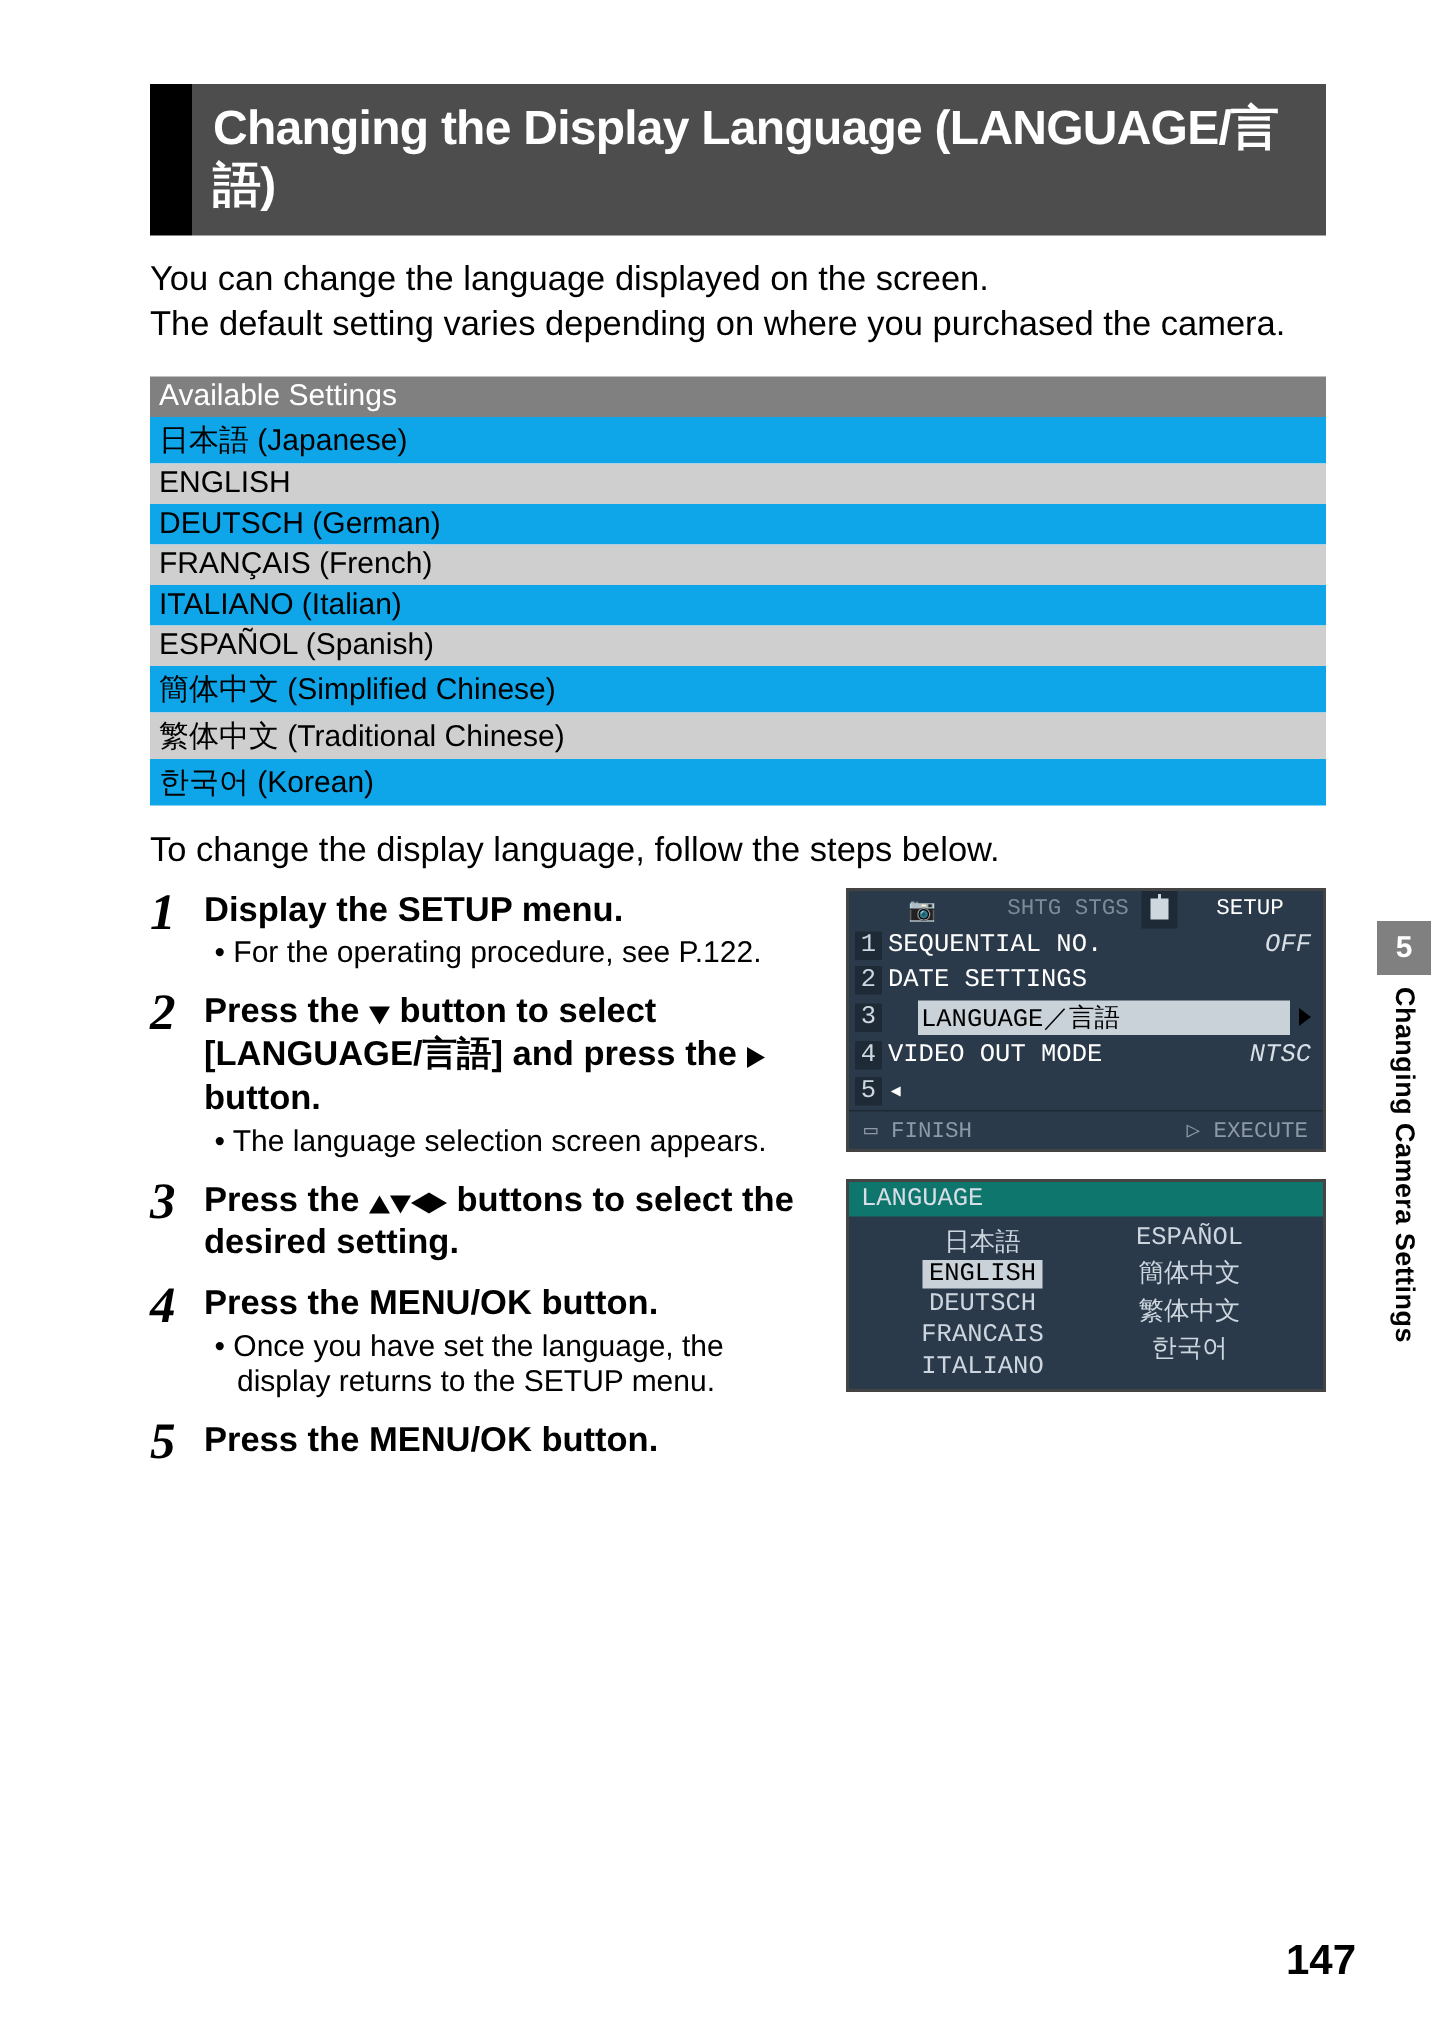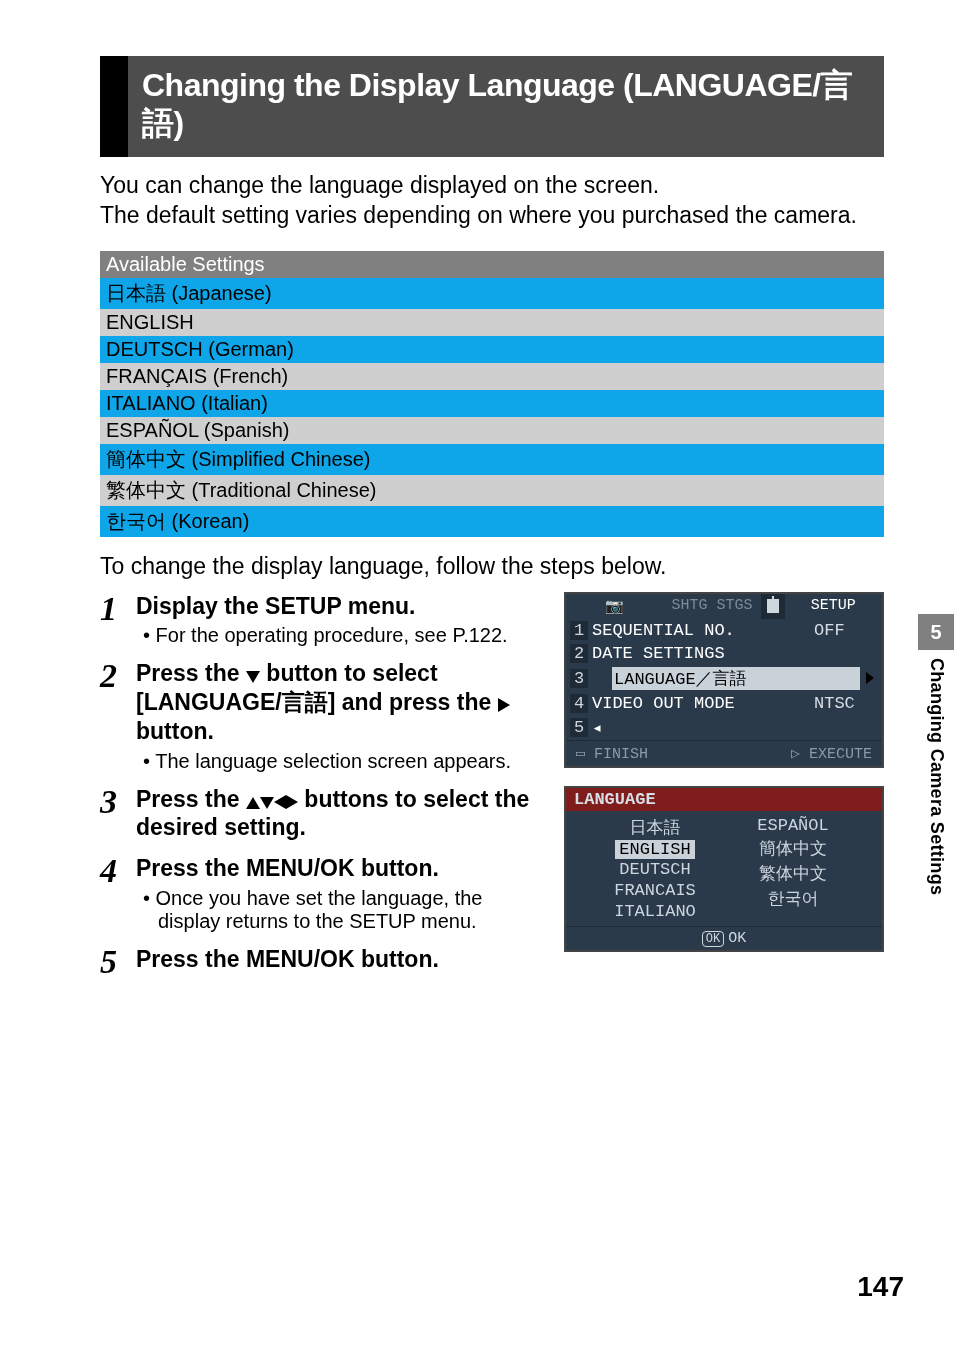--- a/index.html
+++ b/index.html
@@ -155,41 +155,40 @@
     text-align: center;
     color: #cdd6df;
     background:#1e2a36;
     margin-right:4px;
   }
   .lcd-row.sel {
     color: #000;
   }
   .lcd-row.sel .label   { background: #c9d1d9; padding: 0 2px; flex:1;margin-left:20px;}
   .lcd-row .label { flex: 1; }
-  .lcd-row .val { color: #d7dee5; min-width:60px; text-align:left;}
+  .lcd-row .val { color: #d7dee5; min-width:60px; text-align:right;font-style:italic;}
   .lcd-row .tri {
     width: 0; height: 0;
     border-top: 6px solid transparent;
     border-bottom: 6px solid transparent;
     border-left: 8px solid #000;
     margin-left: 6px;
   }
   .lcd-footer {
     display: flex;
     justify-content: space-between;
     padding: 3px 10px;
     color: #8c99a6;
     border-top: 1px solid #1e2a36;
     font-size: 15px;
   }
   .lcd2-header {
-    background: #7f1d1d;
+    background: #0f766e;
     padding: 2px 8px;
     color: #d7dee5;
-    font-weight: bold;
   }
   .lcd2-grid {
     display: flex;
     padding: 4px 20px;
   }
   .lcd2-grid ul {
     list-style: none;
     margin: 0;
     padding: 0;
     flex: 1;
@@ -243,21 +242,21 @@
   .side-tab .vtext {
     writing-mode: vertical-rl;
     font-weight: bold;
     font-size: 18px;
     margin-top: 8px;
     letter-spacing: 0.3px;
   }
   .page-num {
     position: absolute;
     right: 50px;
-    bottom: 48px;
+    bottom: 28px;
     font-size: 28px;
     font-weight: bold;
   }
   .tri-inline {
     display:inline-block;
     width:0;height:0;
     vertical-align: -2px;
   }
   .tri-down { border-left:7px solid transparent; border-right:7px solid transparent; border-top:12px solid #000;}
   .tri-up   { border-left:7px solid transparent; border-right:7px solid transparent; border-bottom:12px solid #000;}
@@ -421,21 +420,20 @@
             <li>ITALIANO</li>
           </ul>
           <ul>
             <li>ESPAÑOL</li>
             <li>簡体中文</li>
             <li>繁体中文</li>
             <li>한국어</li>
             <li></li>
           </ul>
         </div>
-        <div class="lcd2-foot"><span class="ok-badge">OK</span><span>OK</span></div>
       </div>
 
     </div>
   </div>
 
   <div class="side-tab">
     <div class="chap">5</div>
     <div class="vtext">Changing Camera Settings</div>
   </div>
 

